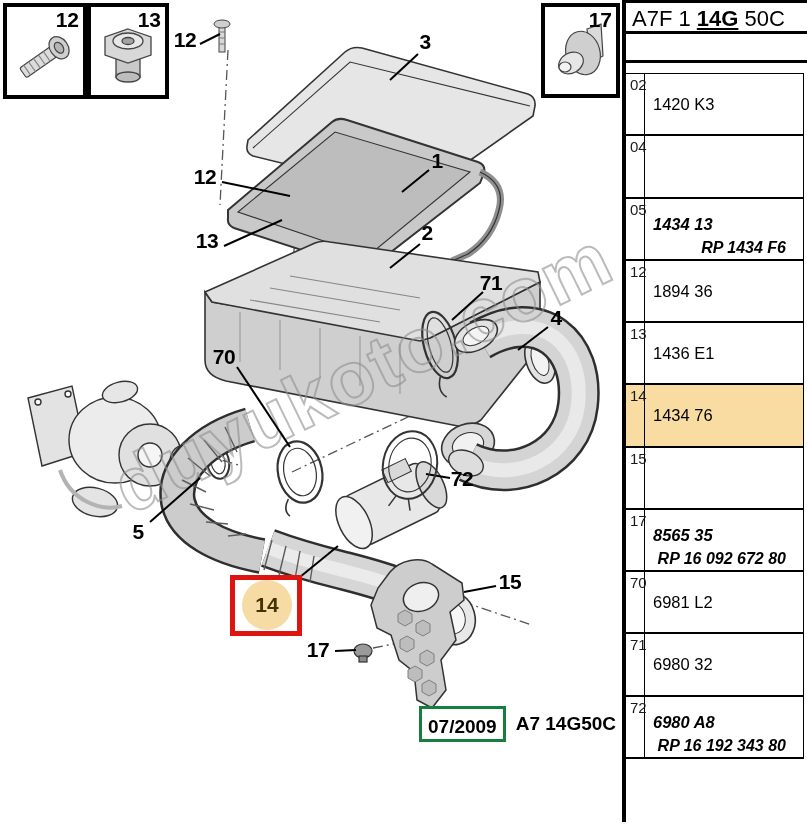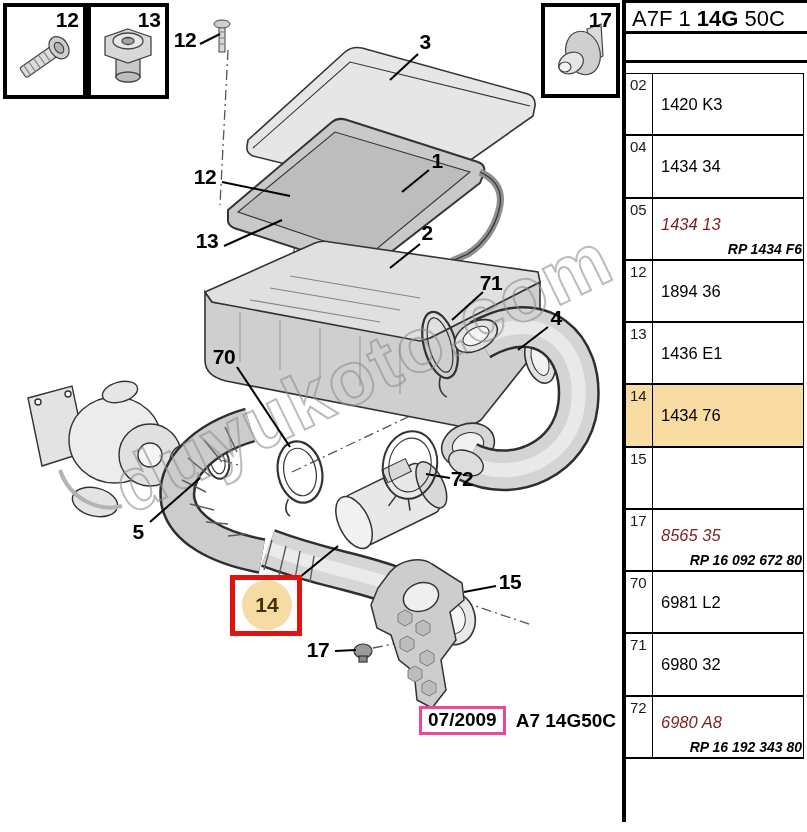--- a/index.html
+++ b/index.html
@@ -11,41 +11,41 @@
       color:#000;letter-spacing:-0.5px;}
   .inset{position:absolute;border:4px solid #000;background:#fff;box-sizing:border-box;}
   .inset .num{position:absolute;top:1px;right:4px;font-weight:bold;font-size:21px;}
   .hl-box{position:absolute;left:230px;top:575px;width:72px;height:61px;
           border:5px solid #de1410;box-sizing:border-box;background:#fff;}
   .hl-circle{position:absolute;left:7px;top:0px;width:50px;height:50px;border-radius:50%;
              background:#f6dba4;display:flex;align-items:center;justify-content:center;
              font-weight:bold;font-size:21px;color:#443300;}
   .footer{position:absolute;left:419px;top:706px;display:flex;align-items:center;gap:10px;
           font-weight:bold;font-size:19px;white-space:nowrap;}
-  .footer .date-box{border:3px solid #ec4899;padding:0px 6px 1px 6px;}
+  .footer .date-box{border:3px solid #15803d;padding:7px 6px 1px 6px;}
   
   .panel{position:absolute;left:622px;top:0;width:185px;height:822px;
          border-left:4px solid #000;box-sizing:border-box;background:#fff;}
   .panel-header{height:34px;box-sizing:border-box;border-top:3px solid #000;
                 border-bottom:3px solid #000;font-size:22px;padding:3px 0 0 6px;white-space:nowrap;}
-  .panel-header .b{font-weight:bold;}
+  .panel-header .b{font-weight:bold;text-decoration:underline;}
   .panel-blank{height:29px;box-sizing:border-box;border-bottom:3px solid #000;}
   .panel-gap{height:10px;}
   .t-grid{border-top:1px solid #000;border-right:1px solid #000;margin-right:3px;}
   .t-row{height:62.25px;box-sizing:border-box;border-bottom:2px solid #000;display:flex;
          background:#fff;}
   .t-row.hl{background:#f8dca2;}
-  .t-num{width:27px;box-sizing:border-box;border-right:1px solid #000;font-size:15px;
+  .t-num{width:19px;box-sizing:border-box;border-right:1px solid #000;font-size:15px;
          color:#1a1a1a;padding:2px 0 0 4px;}
   .t-cell{flex:1;position:relative;}
   .t-part{position:absolute;left:8px;top:50%;transform:translateY(-50%);
           font-weight:normal;font-size:16.5px;white-space:nowrap;}
-  .t-part.it{font-style:italic;font-weight:normal;top:42%;color:#7f1d1d;}
-  .t-rp{position:absolute;right:1px;bottom:2px;font-weight:bold;font-style:italic;
-        font-size:14px;white-space:nowrap;}
+  .t-part.it{font-style:italic;font-weight:bold;top:42%;color:#000000;}
+  .t-rp{position:absolute;right:17px;bottom:2px;font-weight:bold;font-style:italic;
+        font-size:16px;white-space:nowrap;}
 </style>
 </head>
 <body>
 
 <div class="page">
 
   <div class="diagram">
     <svg width="622" height="832" viewBox="0 0 622 832">
 
       <g stroke="#555" stroke-width="1.3" stroke-dasharray="10 4 2 4" fill="none">
@@ -281,23 +281,20 @@
     <div class="panel-gap"></div>
     <div class="t-grid">
       <div class="t-row">
         <div class="t-num">02</div>
         <div class="t-cell">
             <span class="t-part">1420 K3</span>
           </div>
       </div>
       <div class="t-row">
         <div class="t-num">04</div>
-        <div class="t-cell">
-            <span class="t-part">1434 34</span>
-          </div>
       </div>
       <div class="t-row">
         <div class="t-num">05</div>
         <div class="t-cell">
           <span class="t-part it">1434 13</span>
           <span class="t-rp">RP 1434 F6</span>
         </div>
       </div>
       <div class="t-row">
         <div class="t-num">12</div>

